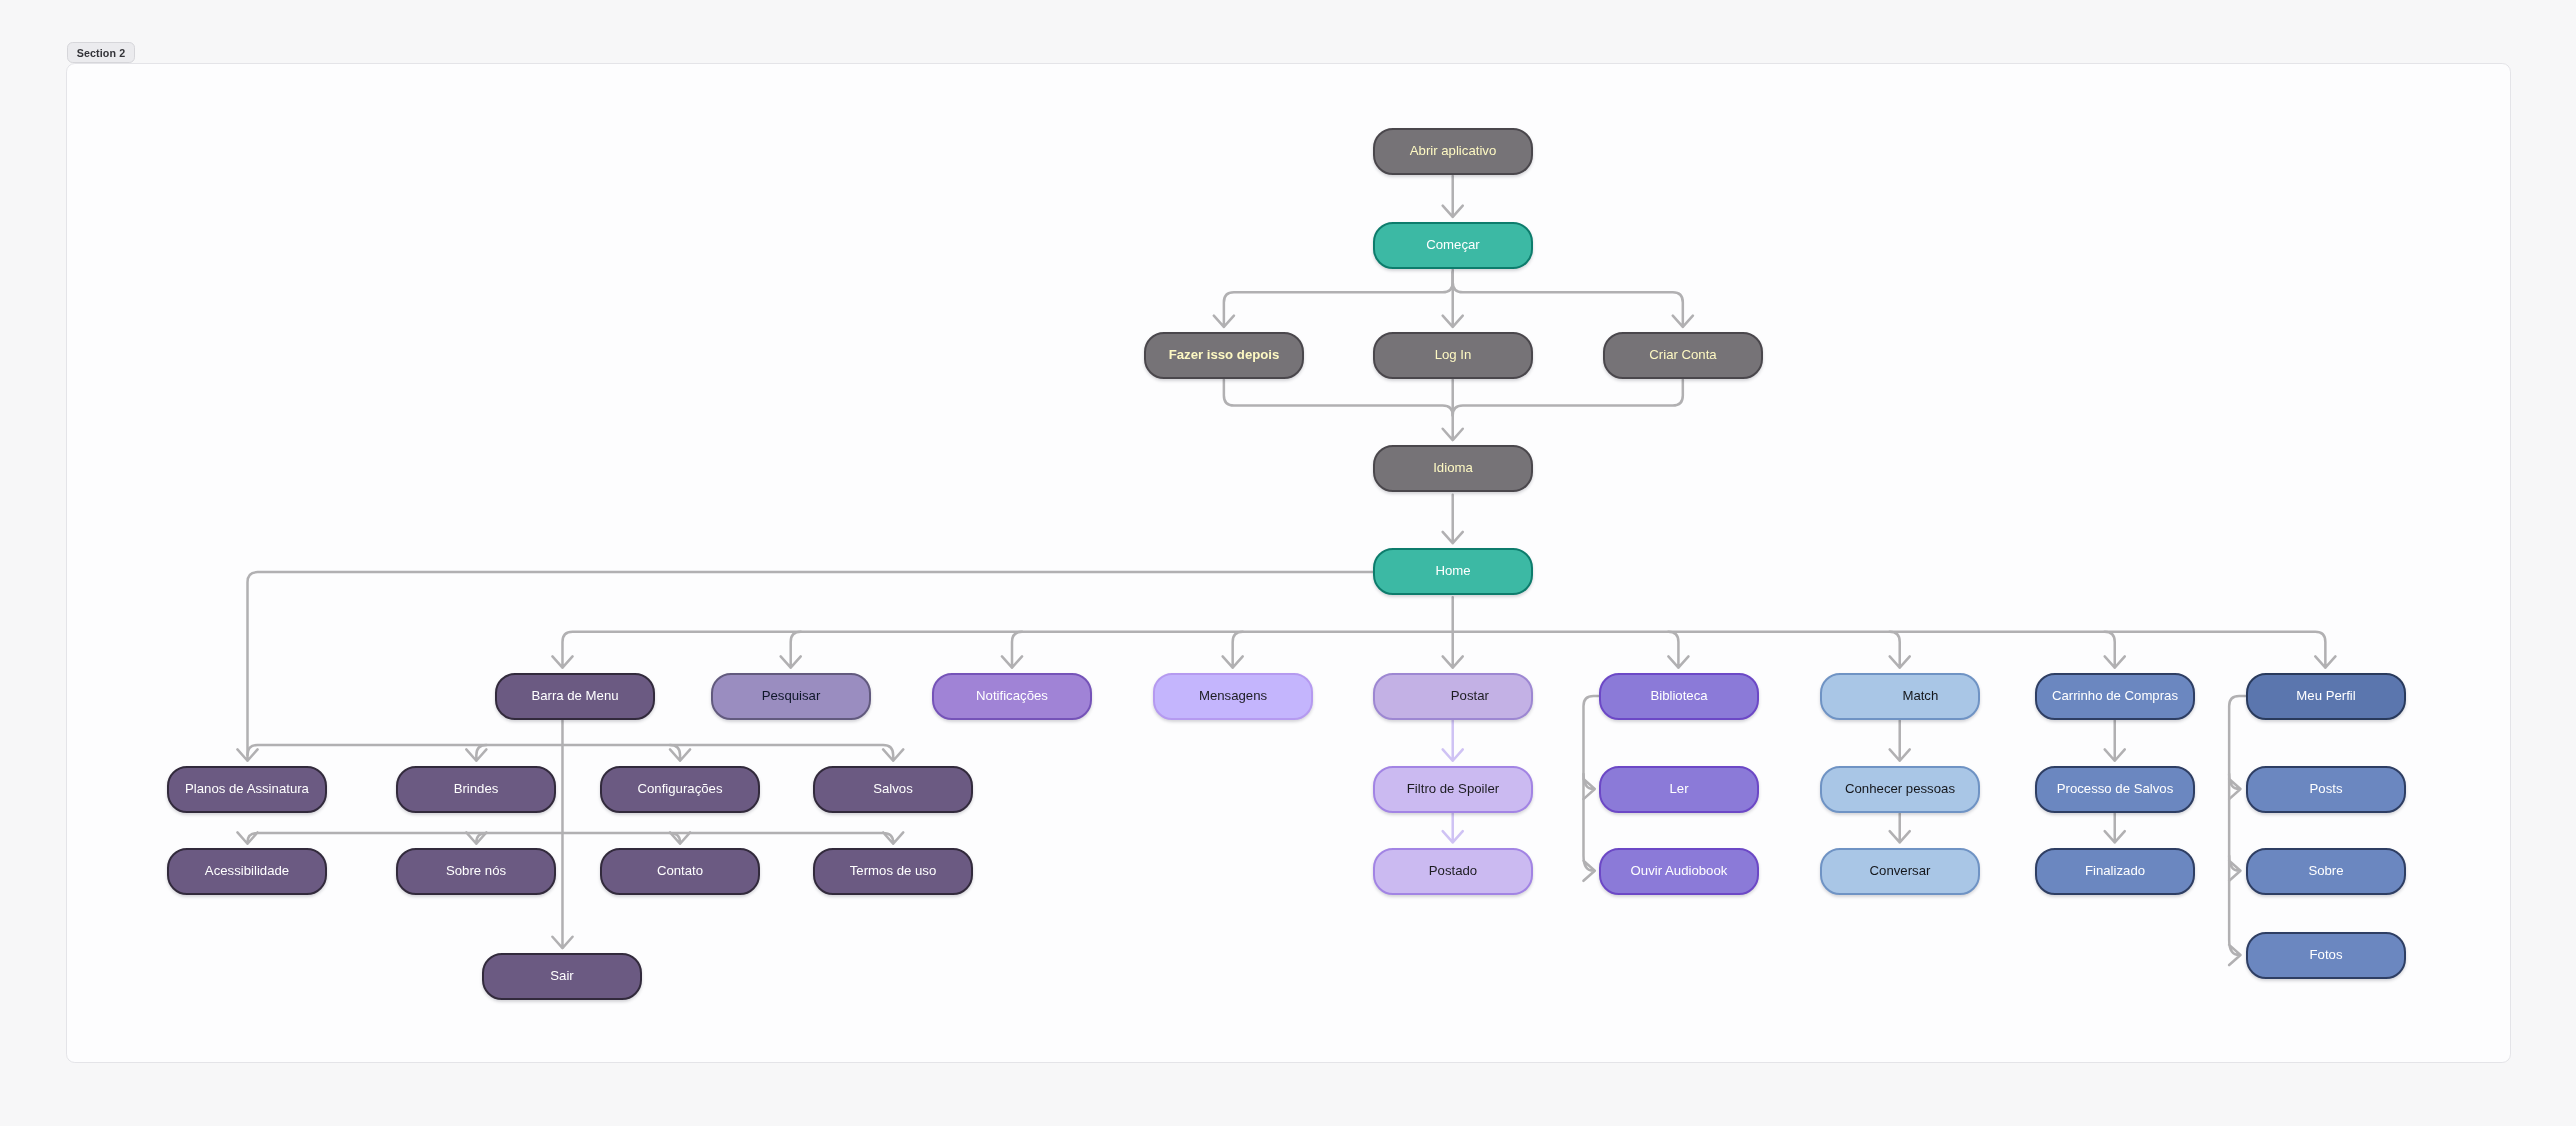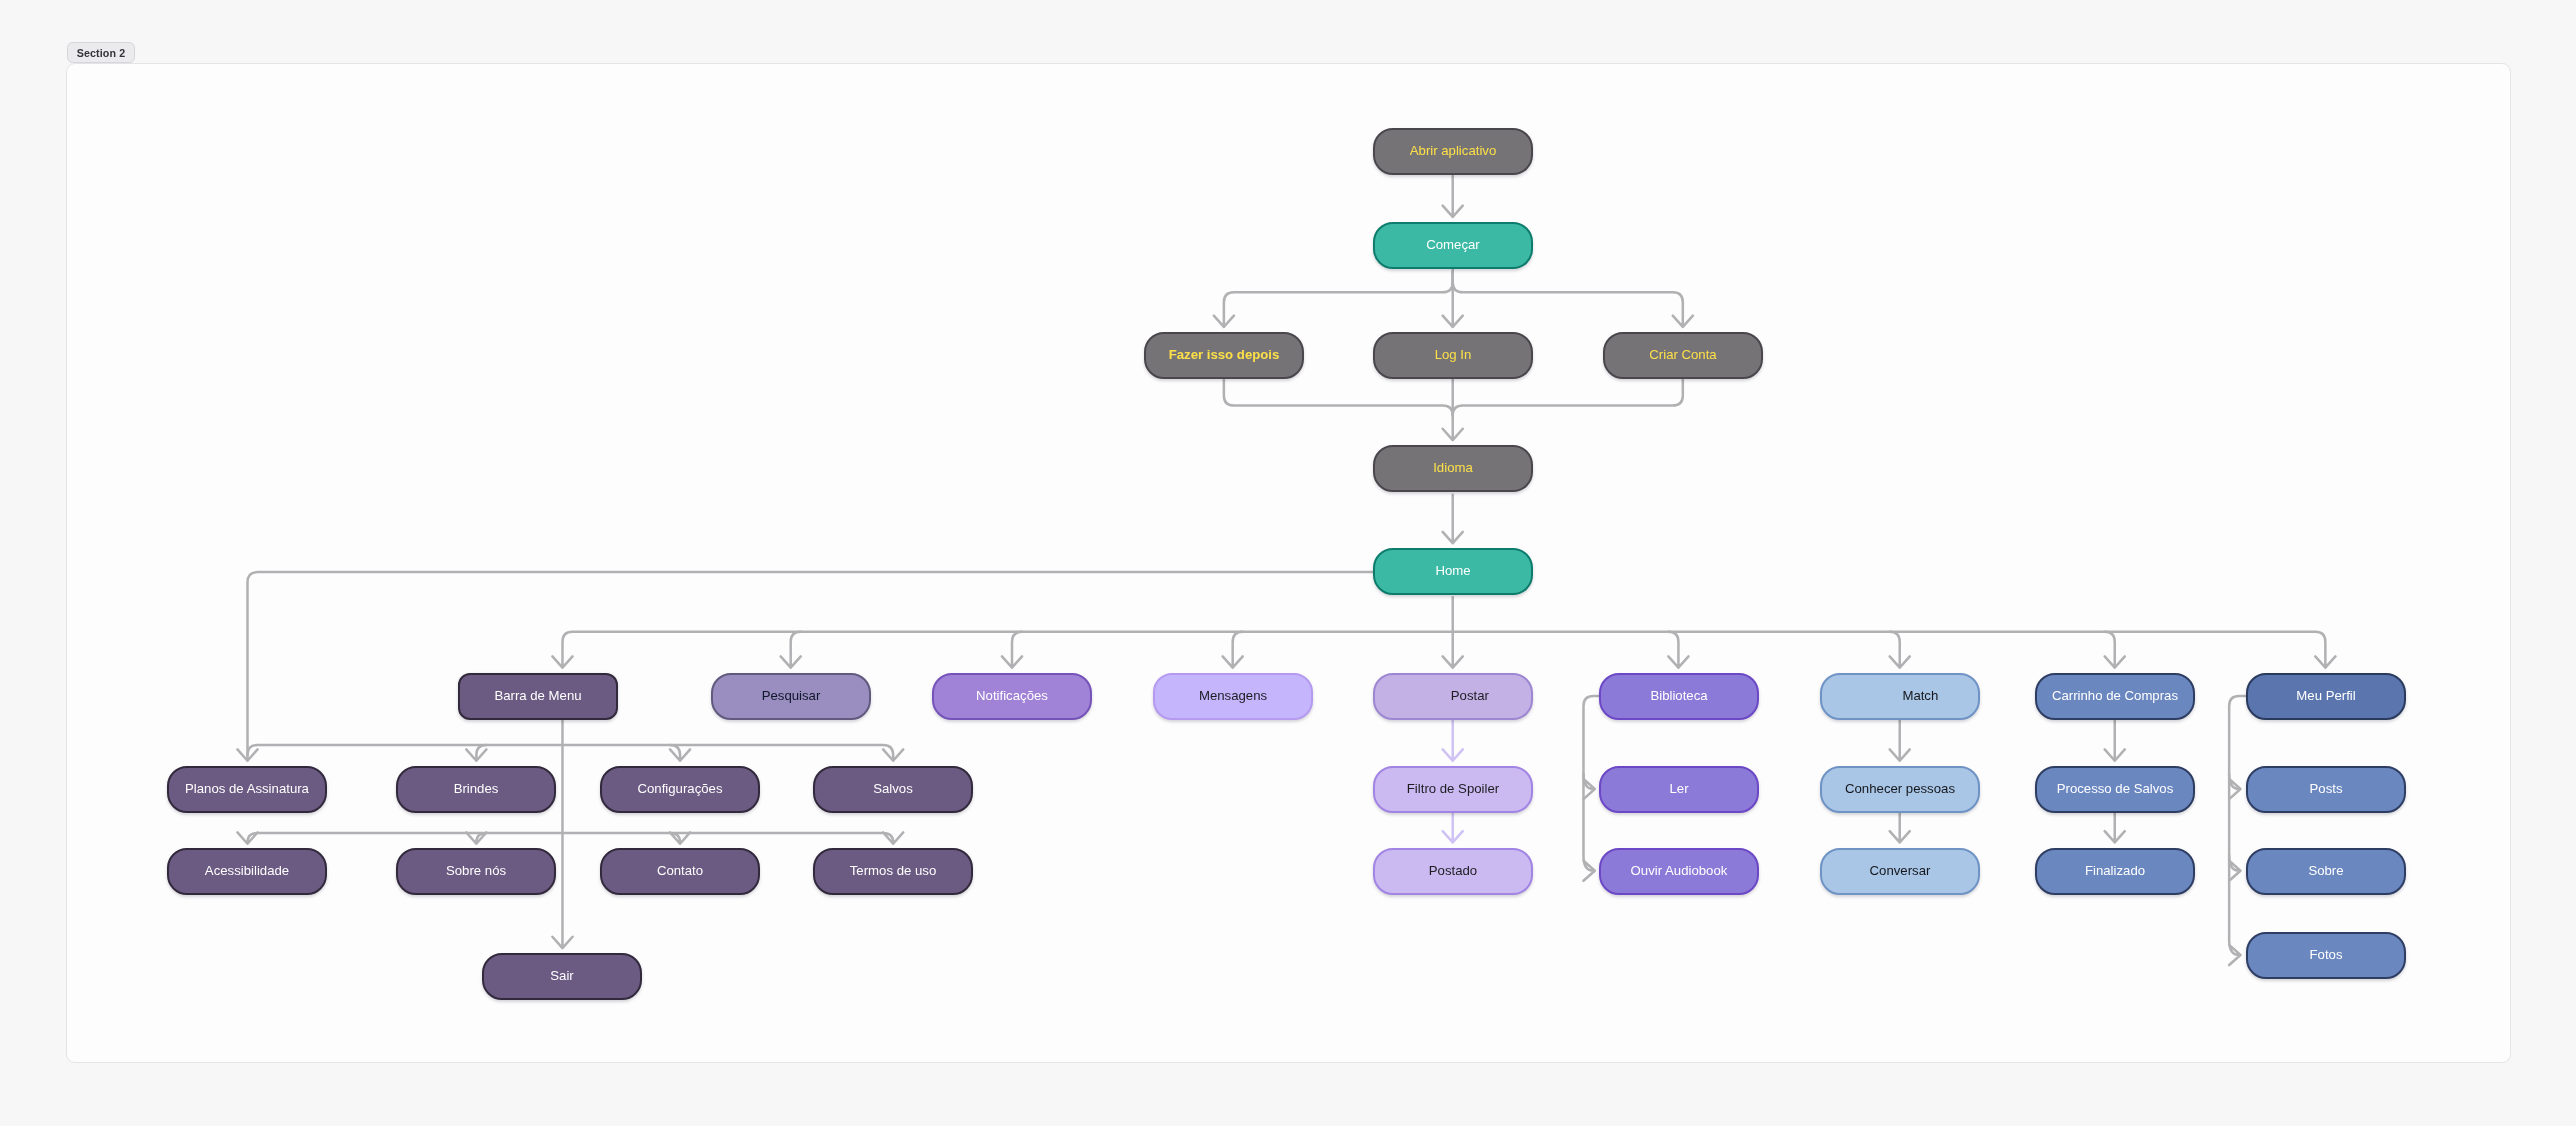--- a/index.html
+++ b/index.html
@@ -26,21 +26,21 @@
   .wire{stroke:#b1b0b2;stroke-width:4;fill:none;stroke-linecap:round;stroke-linejoin:round;}
   .wire-lav{stroke:#cfc2f4;stroke-width:4;fill:none;stroke-linecap:round;stroke-linejoin:round;}
   .node{
     position:absolute;width:160px;height:47px;
     border-radius:20px;border:2.5px solid transparent;
     display:flex;align-items:center;justify-content:center;
     font-size:13.2px;font-weight:500;text-align:center;
     box-sizing:border-box;padding:0 6.3px;line-height:1.1;
     box-shadow:0 1.9px 3.1px rgba(20,20,40,.18);
   }
-  .c-gray       {background:#767377;border-color:#4a474c;color:#fde047;}
+  .c-gray       {background:#767377;border-color:#4a474c;color:#fef9c3;}
   .c-teal       {background:#3cb9a4;border-color:#0d7c6c;color:#ffffff;}
   .c-darkpurple {background:#6b5a82;border-color:#322a3c;color:#ffffff;}
   .c-mutedpurple{background:#9a8dc0;border-color:#625a7e;color:#0f172a;}
   .c-brightpurple{background:#a083d6;border-color:#7553b8;color:#ffffff;}
   .c-lavender   {background:#c4b5fd;border-color:#b59af0;color:#1d1d22;border-radius:19px;}
   .c-lightpurple{background:#c3b1e5;border-color:#9d87d2;color:#1d1d22;padding-left:40px;}
   .c-lightpurple2{background:#cbbaf1;border-color:#a284e4;color:#1d1d22;}
   .c-purple     {background:#8b7ad8;border-color:#6c48c6;color:#ffffff;}
   .c-lightblue  {background:#a9c6e6;border-color:#6f93c4;color:#15171c;}
   .c-blue       {background:#6b87c0;border-color:#2e3e63;color:#ffffff;}
@@ -120,21 +120,21 @@
   <div class="node c-gray" style="left:1603px;top:332px;">
       <span>Criar Conta</span>
     </div>
   <div class="node c-gray" style="left:1373px;top:445px;">
       <span>Idioma</span>
     </div>
   <div class="node c-teal" style="left:1373px;top:548px;">
       <span>Home</span>
     </div>
 
-  <div class="node c-darkpurple" style="left:458px;top:673px;border-radius:12px;">
+  <div class="node c-darkpurple" style="left:495px;top:673px;">
       <span>Barra de Menu</span>
     </div>
   <div class="node c-mutedpurple" style="left:711px;top:673px;">
       <span>Pesquisar</span>
     </div>
   <div class="node c-brightpurple" style="left:932px;top:673px;">
       <span>Notificações</span>
     </div>
   <div class="node c-lavender" style="left:1153px;top:673px;">
       <span>Mensagens</span>

